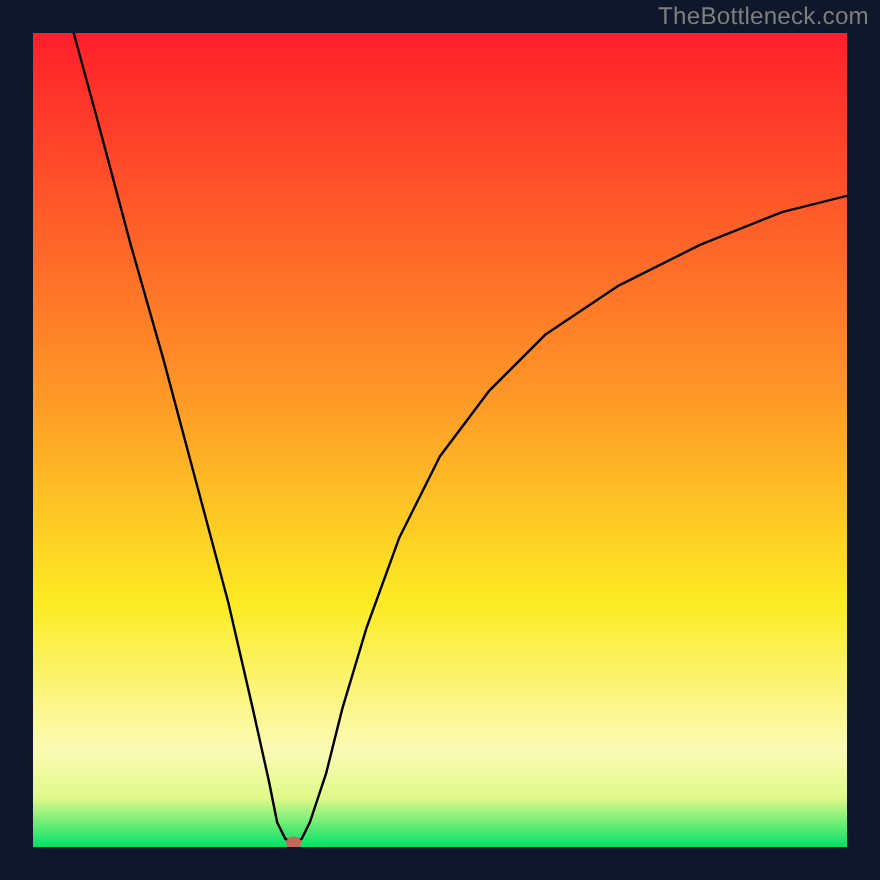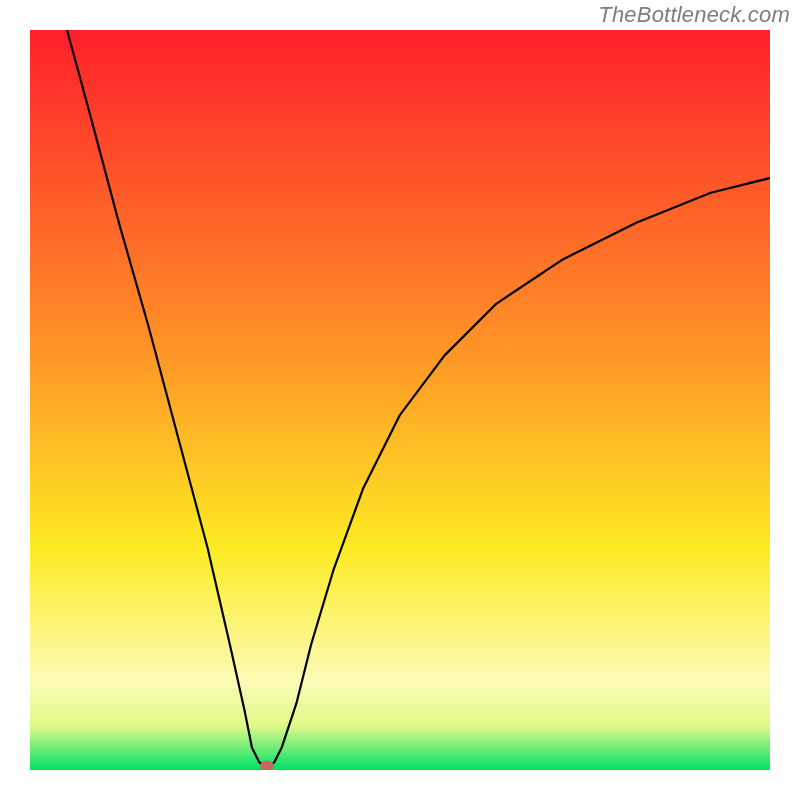--- a/index.html
+++ b/index.html
@@ -8,22 +8,21 @@
     width: 800px;
     height: 800px;
     overflow: hidden;
     background: #000;
     font-family: Arial, Helvetica, sans-serif;
   }
   .frame {
     position: relative;
     width: 800px;
     height: 800px;
-    background: #ffffff;
-    font-style: italic;
+    background: #0f172a;
   }
   .plot-area {
     position: absolute;
     left: 30px;
     top: 30px;
     width: 740px;
     height: 740px;
     overflow: hidden;
   }
   .gradient {

